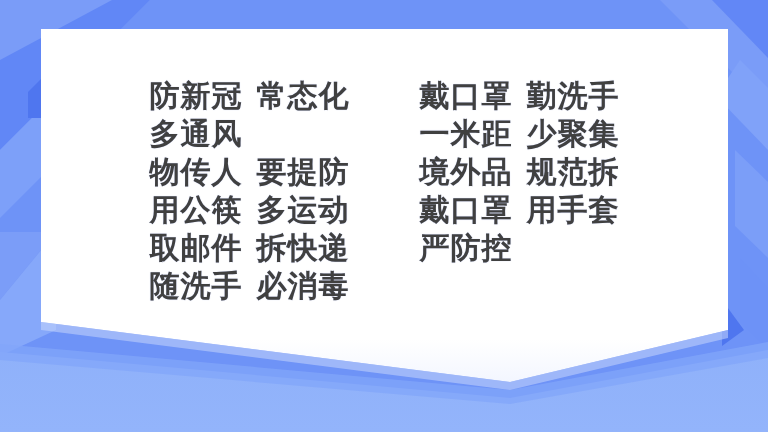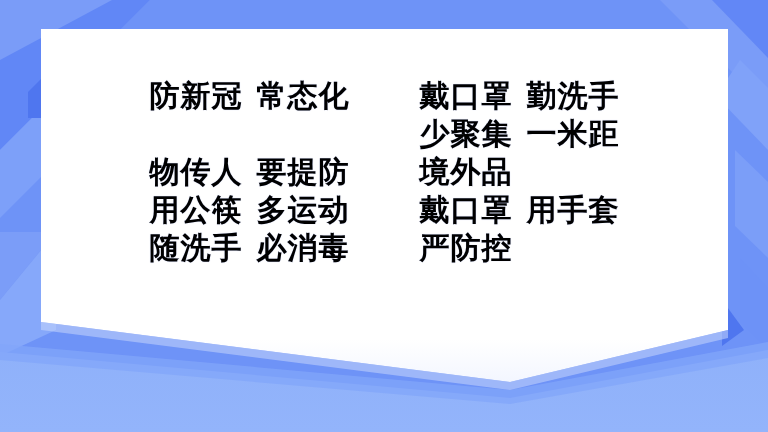--- a/index.html
+++ b/index.html
@@ -62,21 +62,21 @@
     height: 38px;
     line-height: 38px;
     white-space: nowrap;
   }
 
   .slogan-phrase {
     font-family: "DejaVu Sans", "Liberation Sans", sans-serif;
     font-weight: bold;
     font-size: 30px;
     letter-spacing: 1px;
-    color: #000000;
+    color: #404040;
     text-shadow: 0 0 1px rgba(59,91,219,0.35);
   }
 </style>
 </head>
 <body>
 
 <div id="poster">
 
   <svg class="bg-layer" viewBox="0 0 768 432" preserveAspectRatio="none">
     <defs>
@@ -117,46 +117,52 @@
 
   <div id="slogan-area">
     <div id="slogan-columns">
 
       <div class="slogan-column">
         <div class="slogan-row">
           <span class="slogan-phrase">防新冠</span>
           <span class="slogan-phrase">常态化</span>
         </div>
         <div class="slogan-row">
+          <span class="slogan-phrase">多通风</span>
         </div>
         <div class="slogan-row">
           <span class="slogan-phrase">物传人</span>
           <span class="slogan-phrase">要提防</span>
         </div>
         <div class="slogan-row">
           <span class="slogan-phrase">用公筷</span>
           <span class="slogan-phrase">多运动</span>
+        </div>
+        <div class="slogan-row">
+          <span class="slogan-phrase">取邮件</span>
+          <span class="slogan-phrase">拆快递</span>
         </div>
         <div class="slogan-row">
           <span class="slogan-phrase">随洗手</span>
           <span class="slogan-phrase">必消毒</span>
         </div>
       </div>
 
       <div class="slogan-column">
         <div class="slogan-row">
           <span class="slogan-phrase">戴口罩</span>
           <span class="slogan-phrase">勤洗手</span>
         </div>
         <div class="slogan-row">
+          <span class="slogan-phrase">一米距</span>
           <span class="slogan-phrase">少聚集</span>
-          <span class="slogan-phrase">一米距</span>
         </div>
         <div class="slogan-row">
           <span class="slogan-phrase">境外品</span>
+          <span class="slogan-phrase">规范拆</span>
         </div>
         <div class="slogan-row">
           <span class="slogan-phrase">戴口罩</span>
           <span class="slogan-phrase">用手套</span>
         </div>
         <div class="slogan-row">
           <span class="slogan-phrase">严防控</span>
         </div>
       </div>
 

